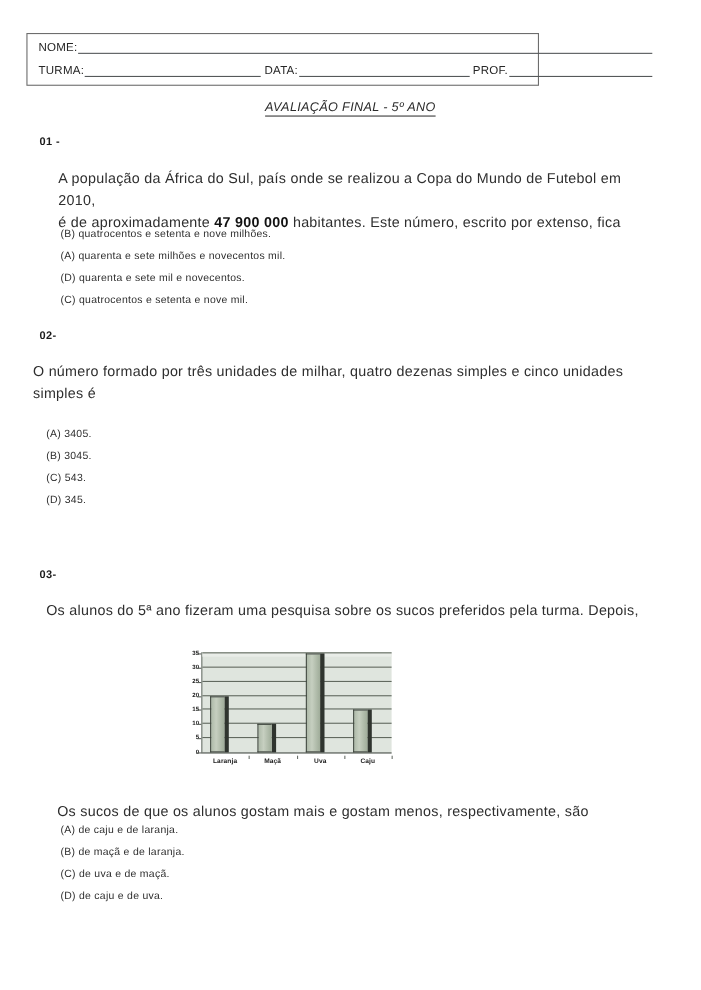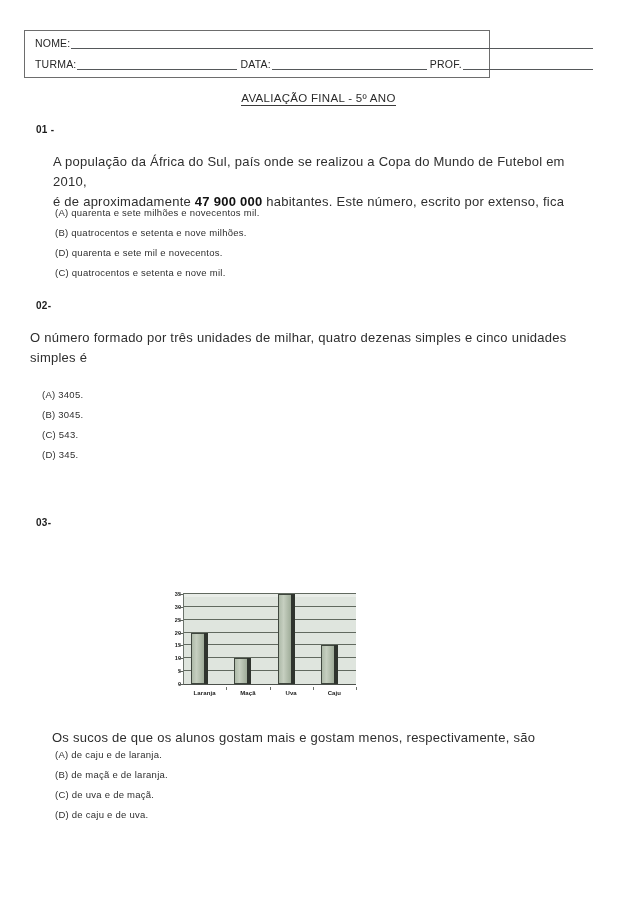--- a/index.html
+++ b/index.html
@@ -50,20 +50,21 @@
 
   
   .exam-title {
     position: absolute;
     top: 92px;
     left: 0;
     width: 637px;
     text-align: center;
     font-size: 11.5px;
     letter-spacing: 0.3px;
+    font-style: italic;
   }
   .exam-title span {
     border-bottom: 1px solid #3a3a3a;
     padding-bottom: 1px;
   }
 
   
   .q-num {
     position: absolute;
     font-size: 10px;
@@ -250,40 +251,41 @@
 </div>
 
 <div class="q-num" id="q1-num">01 -</div>
 <div class="q-body" id="q1-body">
   <div>A população da África do Sul, país onde se realizou a Copa do Mundo de Futebol em 2010,</div>
   <div>
     <span>é de aproximadamente </span><b>47 900 000</b><span> habitantes. Este número, escrito por extenso, fica</span>
   </div>
 </div>
 <div class="opts" id="q1-opts">
+  <div class="opt">(B) quatrocentos e setenta e nove milhões.</div>
   <div class="opt">(A) quarenta e sete milhões e novecentos mil.</div>
-  <div class="opt">(B) quatrocentos e setenta e nove milhões.</div>
   <div class="opt">(D) quarenta e sete mil e novecentos.</div>
   <div class="opt">(C) quatrocentos e setenta e nove mil.</div>
 </div>
 
 <div class="q-num" id="q2-num">02-</div>
 <div class="q-body" id="q2-body">
   <div>O número formado por três unidades de milhar, quatro dezenas simples e cinco unidades</div>
   <div>simples é</div>
 </div>
 <div class="opts" id="q2-opts">
   <div class="opt">(A) 3405.</div>
   <div class="opt">(B) 3045.</div>
   <div class="opt">(C)  543.</div>
   <div class="opt">(D)  345.</div>
 </div>
 
 <div class="q-num" id="q3-num">03-</div>
 <div class="q-body" id="q3-body">
+  <div>Os alunos do 5ª ano fizeram uma pesquisa sobre os sucos preferidos pela turma. Depois,</div>
 </div>
 
 <div class="chart-wrap">
   <div class="chart-inner">
     <div class="y-axis-labels" id="y-axis-labels">
         <div class="y-tick" style="top: 91px;">0</div>
         <div class="y-tick" style="top: 78.1429px;">5</div>
         <div class="y-tick" style="top: 65.2857px;">10</div>
         <div class="y-tick" style="top: 52.4286px;">15</div>
         <div class="y-tick" style="top: 39.5714px;">20</div>

